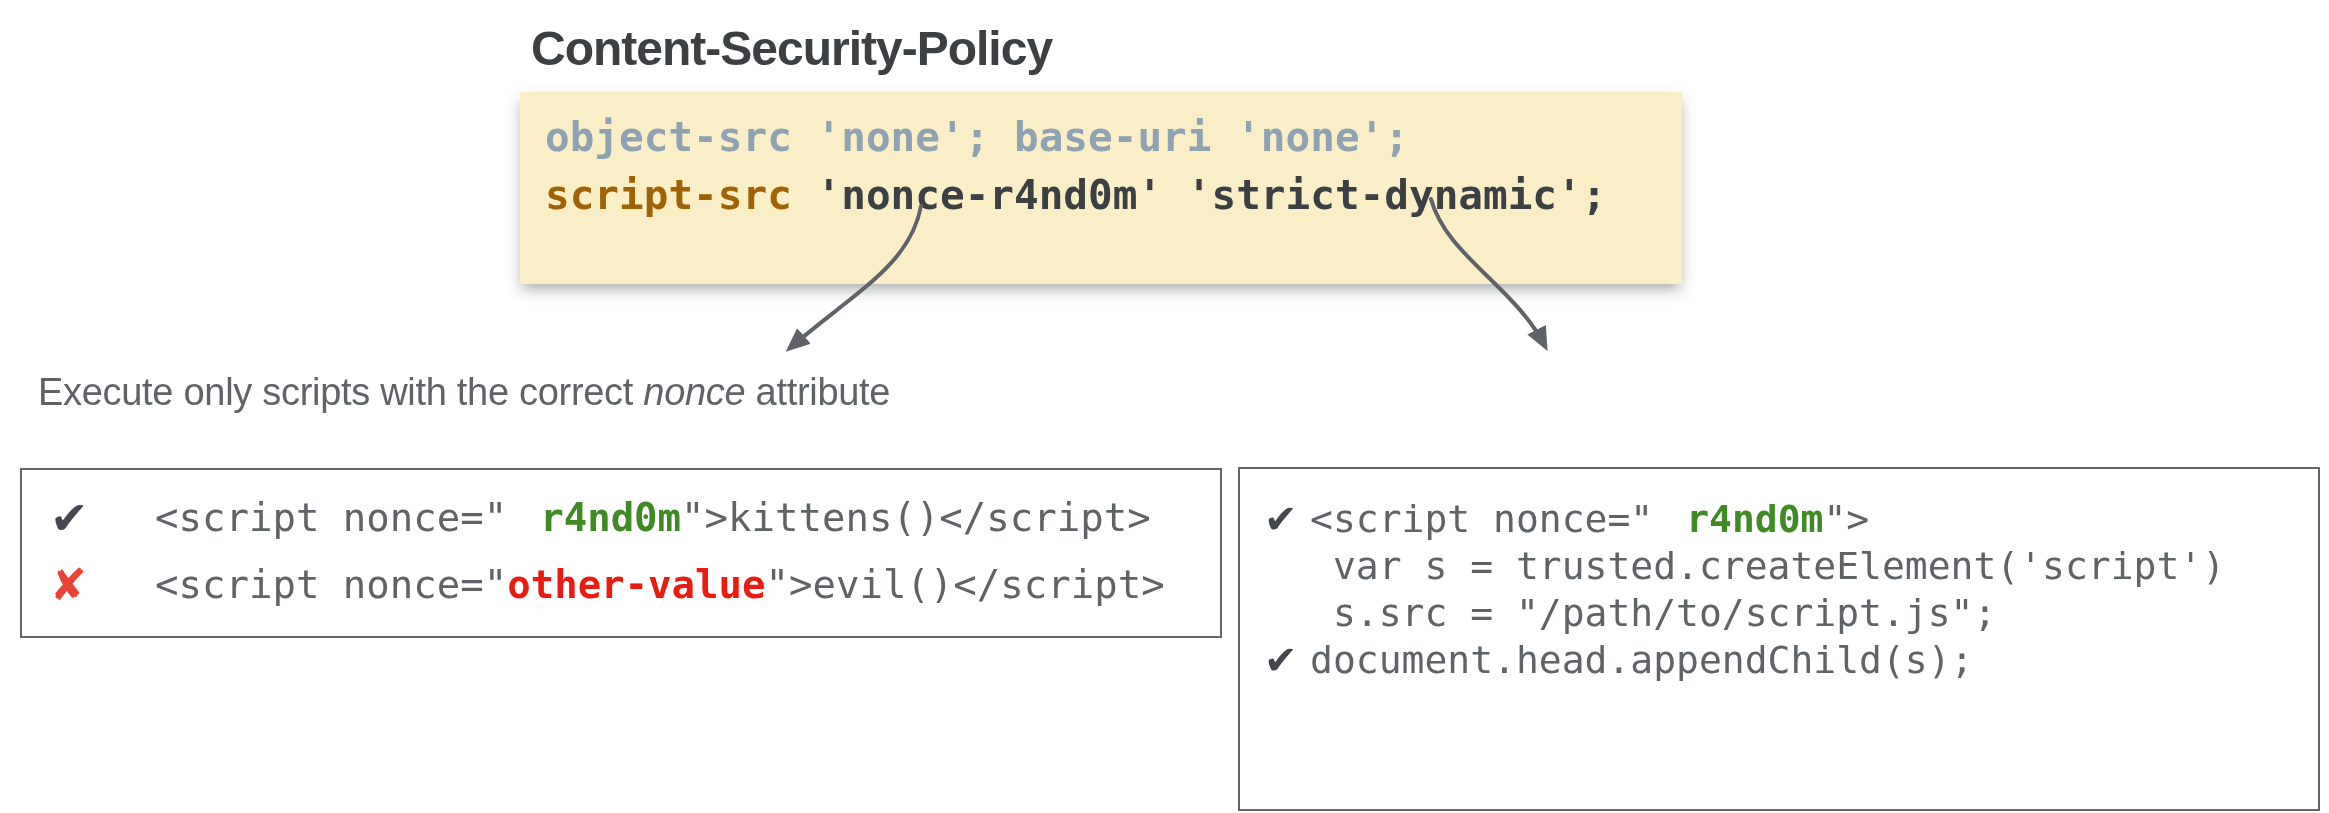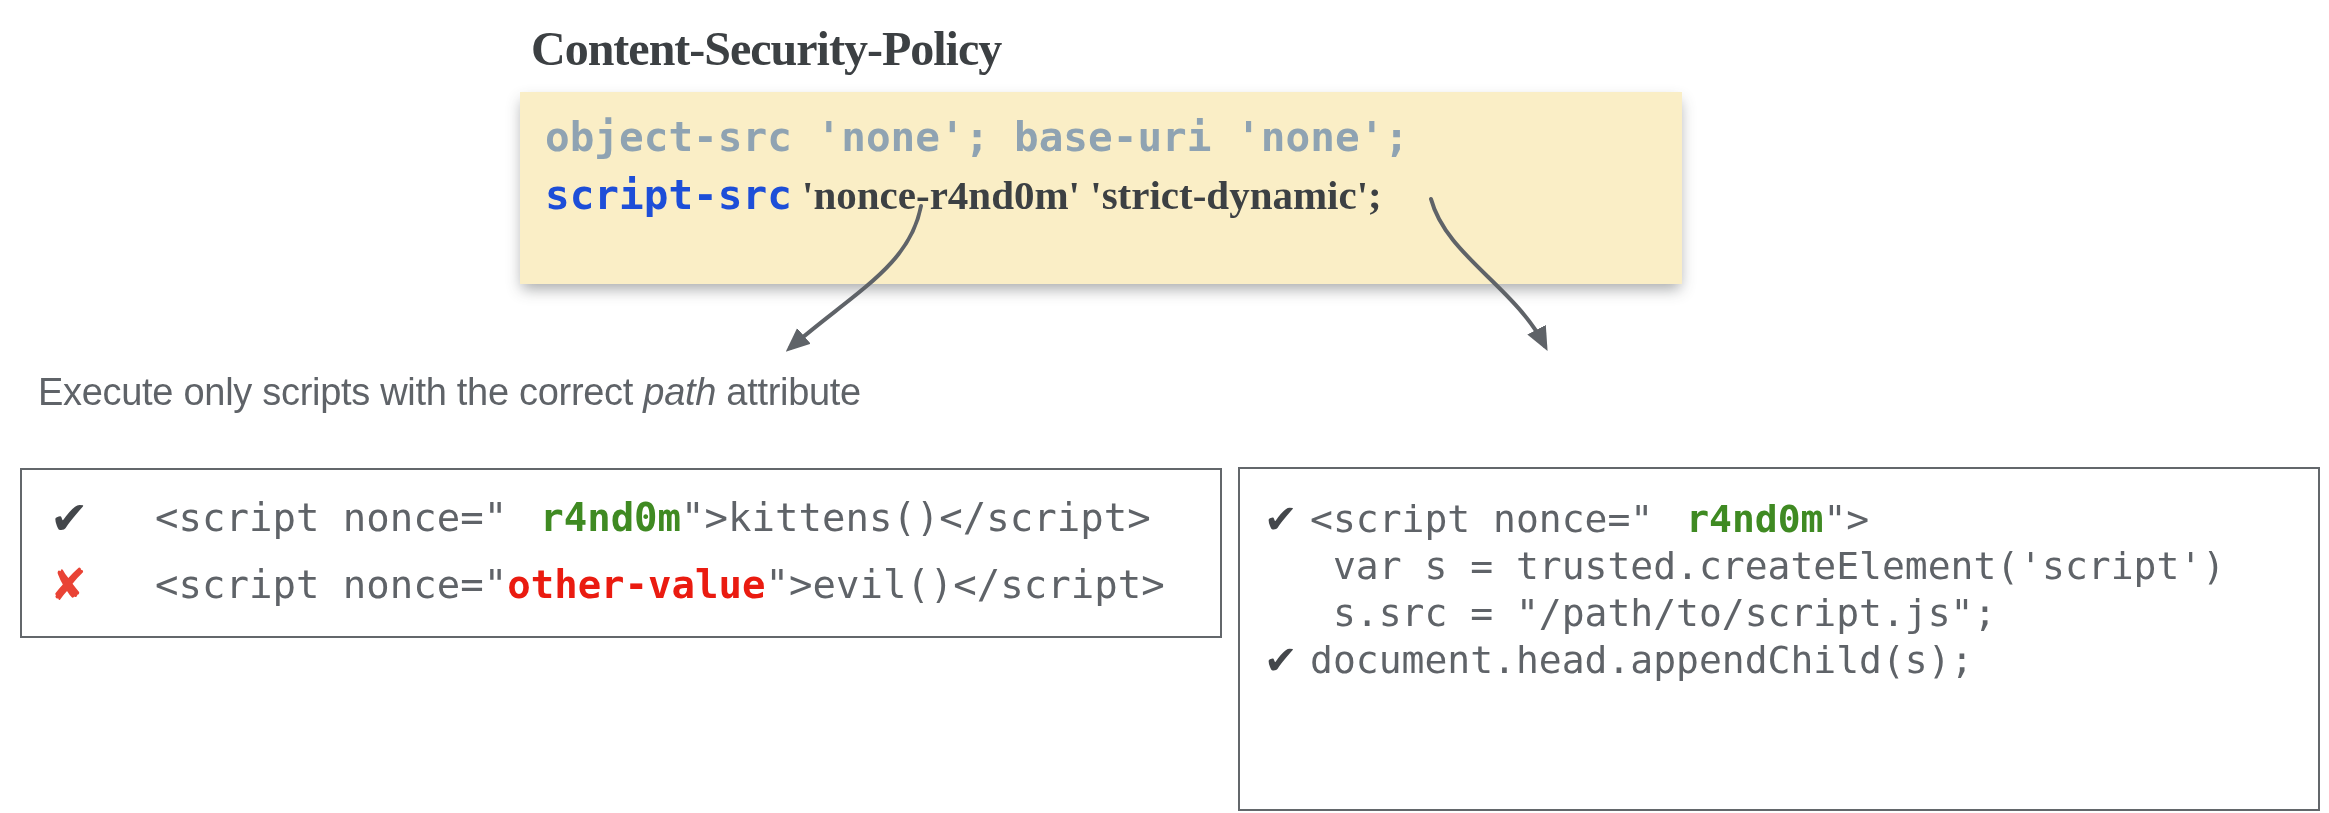--- a/index.html
+++ b/index.html
@@ -3,37 +3,37 @@
 <meta charset="utf-8">
 <style>
   html,body{margin:0;padding:0;background:#ffffff;}
   .canvas{
     position:relative;width:2329px;height:813px;background:#ffffff;overflow:hidden;
     font-family:"Liberation Sans",sans-serif;color:#3c4043;
   }
   
   .title{
     position:absolute;left:531px;top:24px;
-    font-family:Liberation Serif, serif;font-weight:bold;
+    font-family:Liberation Sans, sans-serif;font-weight:bold;
     font-size:48px;line-height:50px;color:#3c4043;letter-spacing:-1px;
     white-space:pre;
   }
   
   .policy-box{
     position:absolute;left:520px;top:92px;width:1162px;height:192px;
     background:#faeec6;box-sizing:border-box;padding:16px 25px 16px 25px;
     box-shadow:0 7px 14px -2px rgba(60,64,67,.45);
   }
   .pline{
     font-family:"DejaVu Sans Mono",monospace;font-weight:bold;
     font-size:41px;line-height:58px;white-space:pre;letter-spacing:0;
   }
   .pline.muted{color:#8fa3b2;}
-  .pline .directive{color:#1d4ed8;text-align:right;}
-  .pline .pvalues{color:#3c4043;font-family:Liberation Serif, serif;}
+  .pline .directive{color:#a16207;text-align:right;}
+  .pline .pvalues{color:#3c4043;}
   
   .arrows{position:absolute;left:0;top:0;pointer-events:none;}
   
   .label{
     position:absolute;top:370px;font-size:38px;line-height:44px;color:#5f6368;
     letter-spacing:-0.3px;white-space:pre;
   }
   .label em{font-style:italic;}
   .label-left{left:38px;}
   .label-right{left:1256px;}
@@ -78,21 +78,21 @@
   <svg class="arrows" width="2329" height="813" viewBox="0 0 2329 813">
     <defs>
       <marker id="ah" markerWidth="6" markerHeight="6" refX="4.6" refY="3" orient="auto" markerUnits="strokeWidth">
         <path d="M0,0.4 L6,3 L0,5.6 Z" fill="#5f6368"></path>
       </marker>
     </defs>
     <path d="M 921 206 C 910 265, 855 292, 790 348" fill="none" stroke="#5f6368" stroke-width="4" stroke-linecap="round" marker-end="url(#ah)"></path>
     <path d="M 1431 199 C 1446 255, 1514 286, 1545 346" fill="none" stroke="#5f6368" stroke-width="4" stroke-linecap="round" marker-end="url(#ah)"></path>
   </svg>
 
-  <div class="label label-left"><span>Execute only scripts with the correct </span><em>path</em><span> attribute</span></div>
+  <div class="label label-left"><span>Execute only scripts with the correct </span><em>nonce</em><span> attribute</span></div>
 
 
   <div class="code-box left-box">
     <div class="crow">
       <span class="mark ok">✔</span>
       <span class="code"><span>&lt;script nonce="</span><span class="val good">r4nd0m</span><span>"&gt;kittens()&lt;/script&gt;</span></span>
     </div>
     <div class="crow">
       <span class="mark bad">✘</span>
       <span class="code"><span>&lt;script nonce="</span><span class="val evil">other-value</span><span>"&gt;evil()&lt;/script&gt;</span></span>

